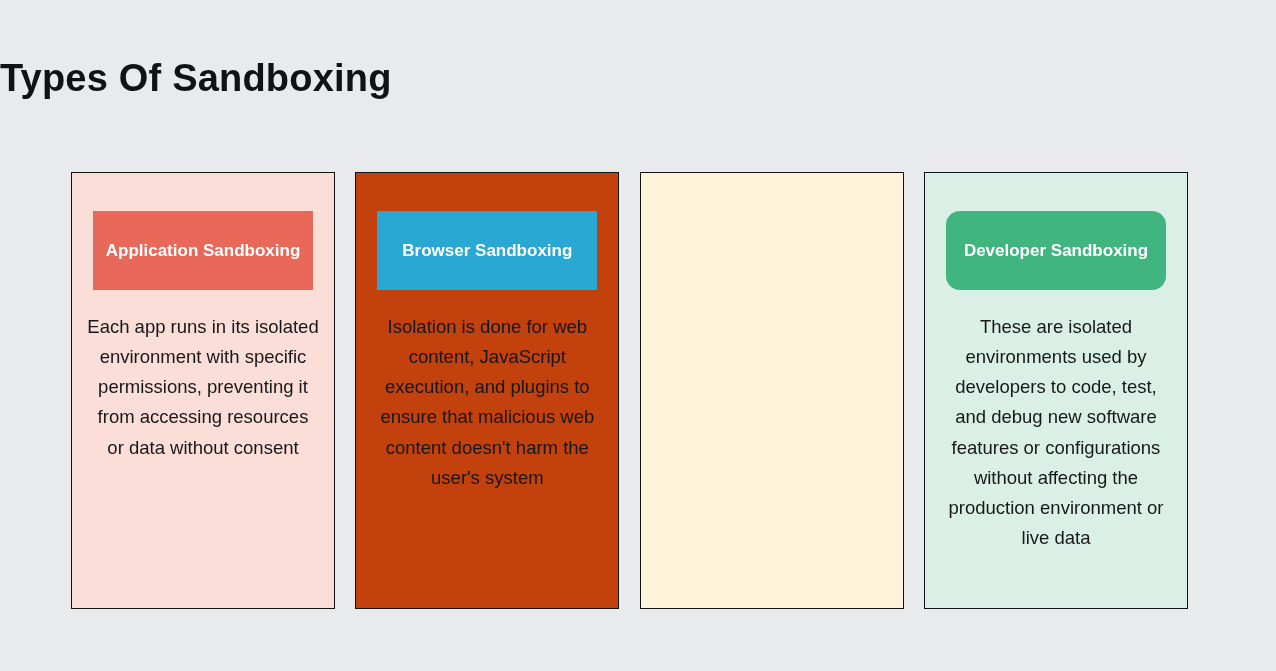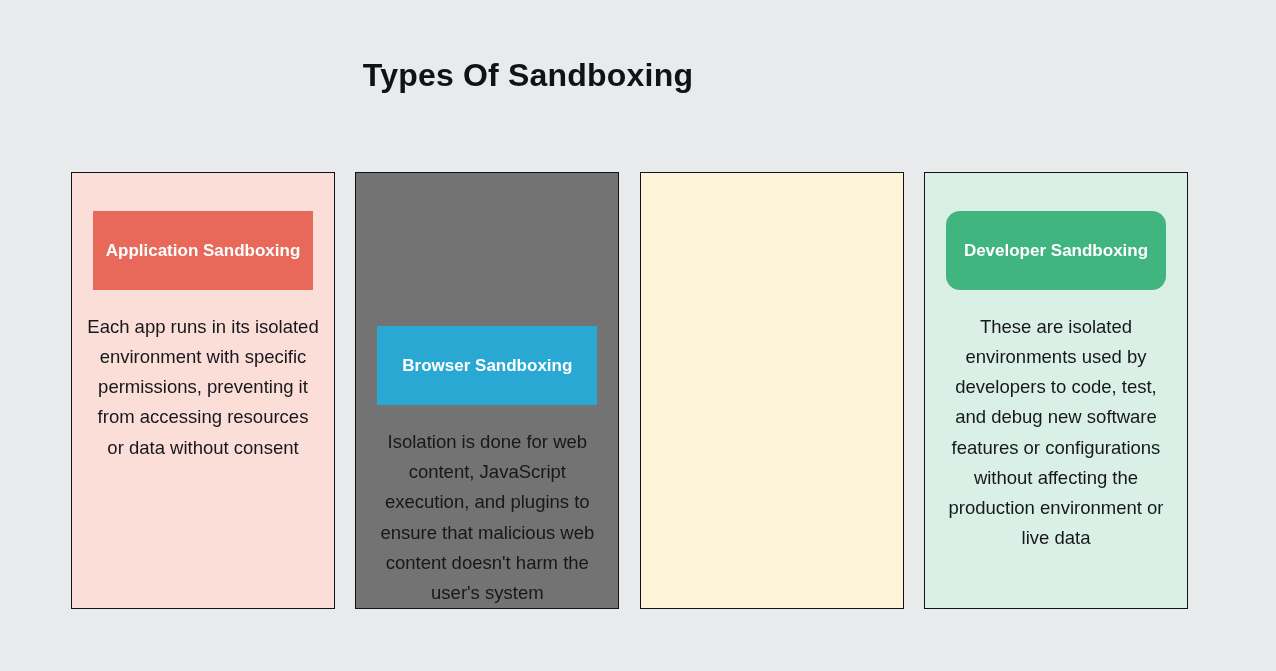--- a/index.html
+++ b/index.html
@@ -17,22 +17,21 @@
     position: relative;
     width: 1276px;
     height: 671px;
     box-sizing: border-box;
   }
   #page-title {
     position: absolute;
     top: 57px;
     left: 0;
     width: 1056px;
-    text-align: center;
-    font-size: 32px;
+    font-size: 38px;
     font-weight: bold;
     color: #111214;
     letter-spacing: 0.2px;
   }
   #cards-row {
     position: absolute;
     top: 172px;
     left: 71px;
     width: 1117px;
     height: 437px;
@@ -67,21 +66,21 @@
     width: 232px;
     margin-top: 22px;
     text-align: center;
     font-size: 18.5px;
     line-height: 1.63;
     color: #16181c;
   }
   
   .card.c1 { background: #fcded8; }
   .card.c1 .card-header { background: #e8695a; color: #ffffff; }
-  .card.c2 { background: #737373; justify-content: flex-end; }
+  .card.c2 { background: #c2410c; }
   .card.c2 .card-header { background: #29a8d4; color: #ffffff; }
   .card.c3 { background: #fdf4da; }
   .card.c3 .card-header { background: #f6ce37; color: #111214; }
   .card.c4 { background: #daf0e6; }
   .card.c4 .card-header { background: #40b580; color: #ffffff; border-radius: 14px; }
 </style>
 </head>
 <body>
 
 <div id="infographic">

